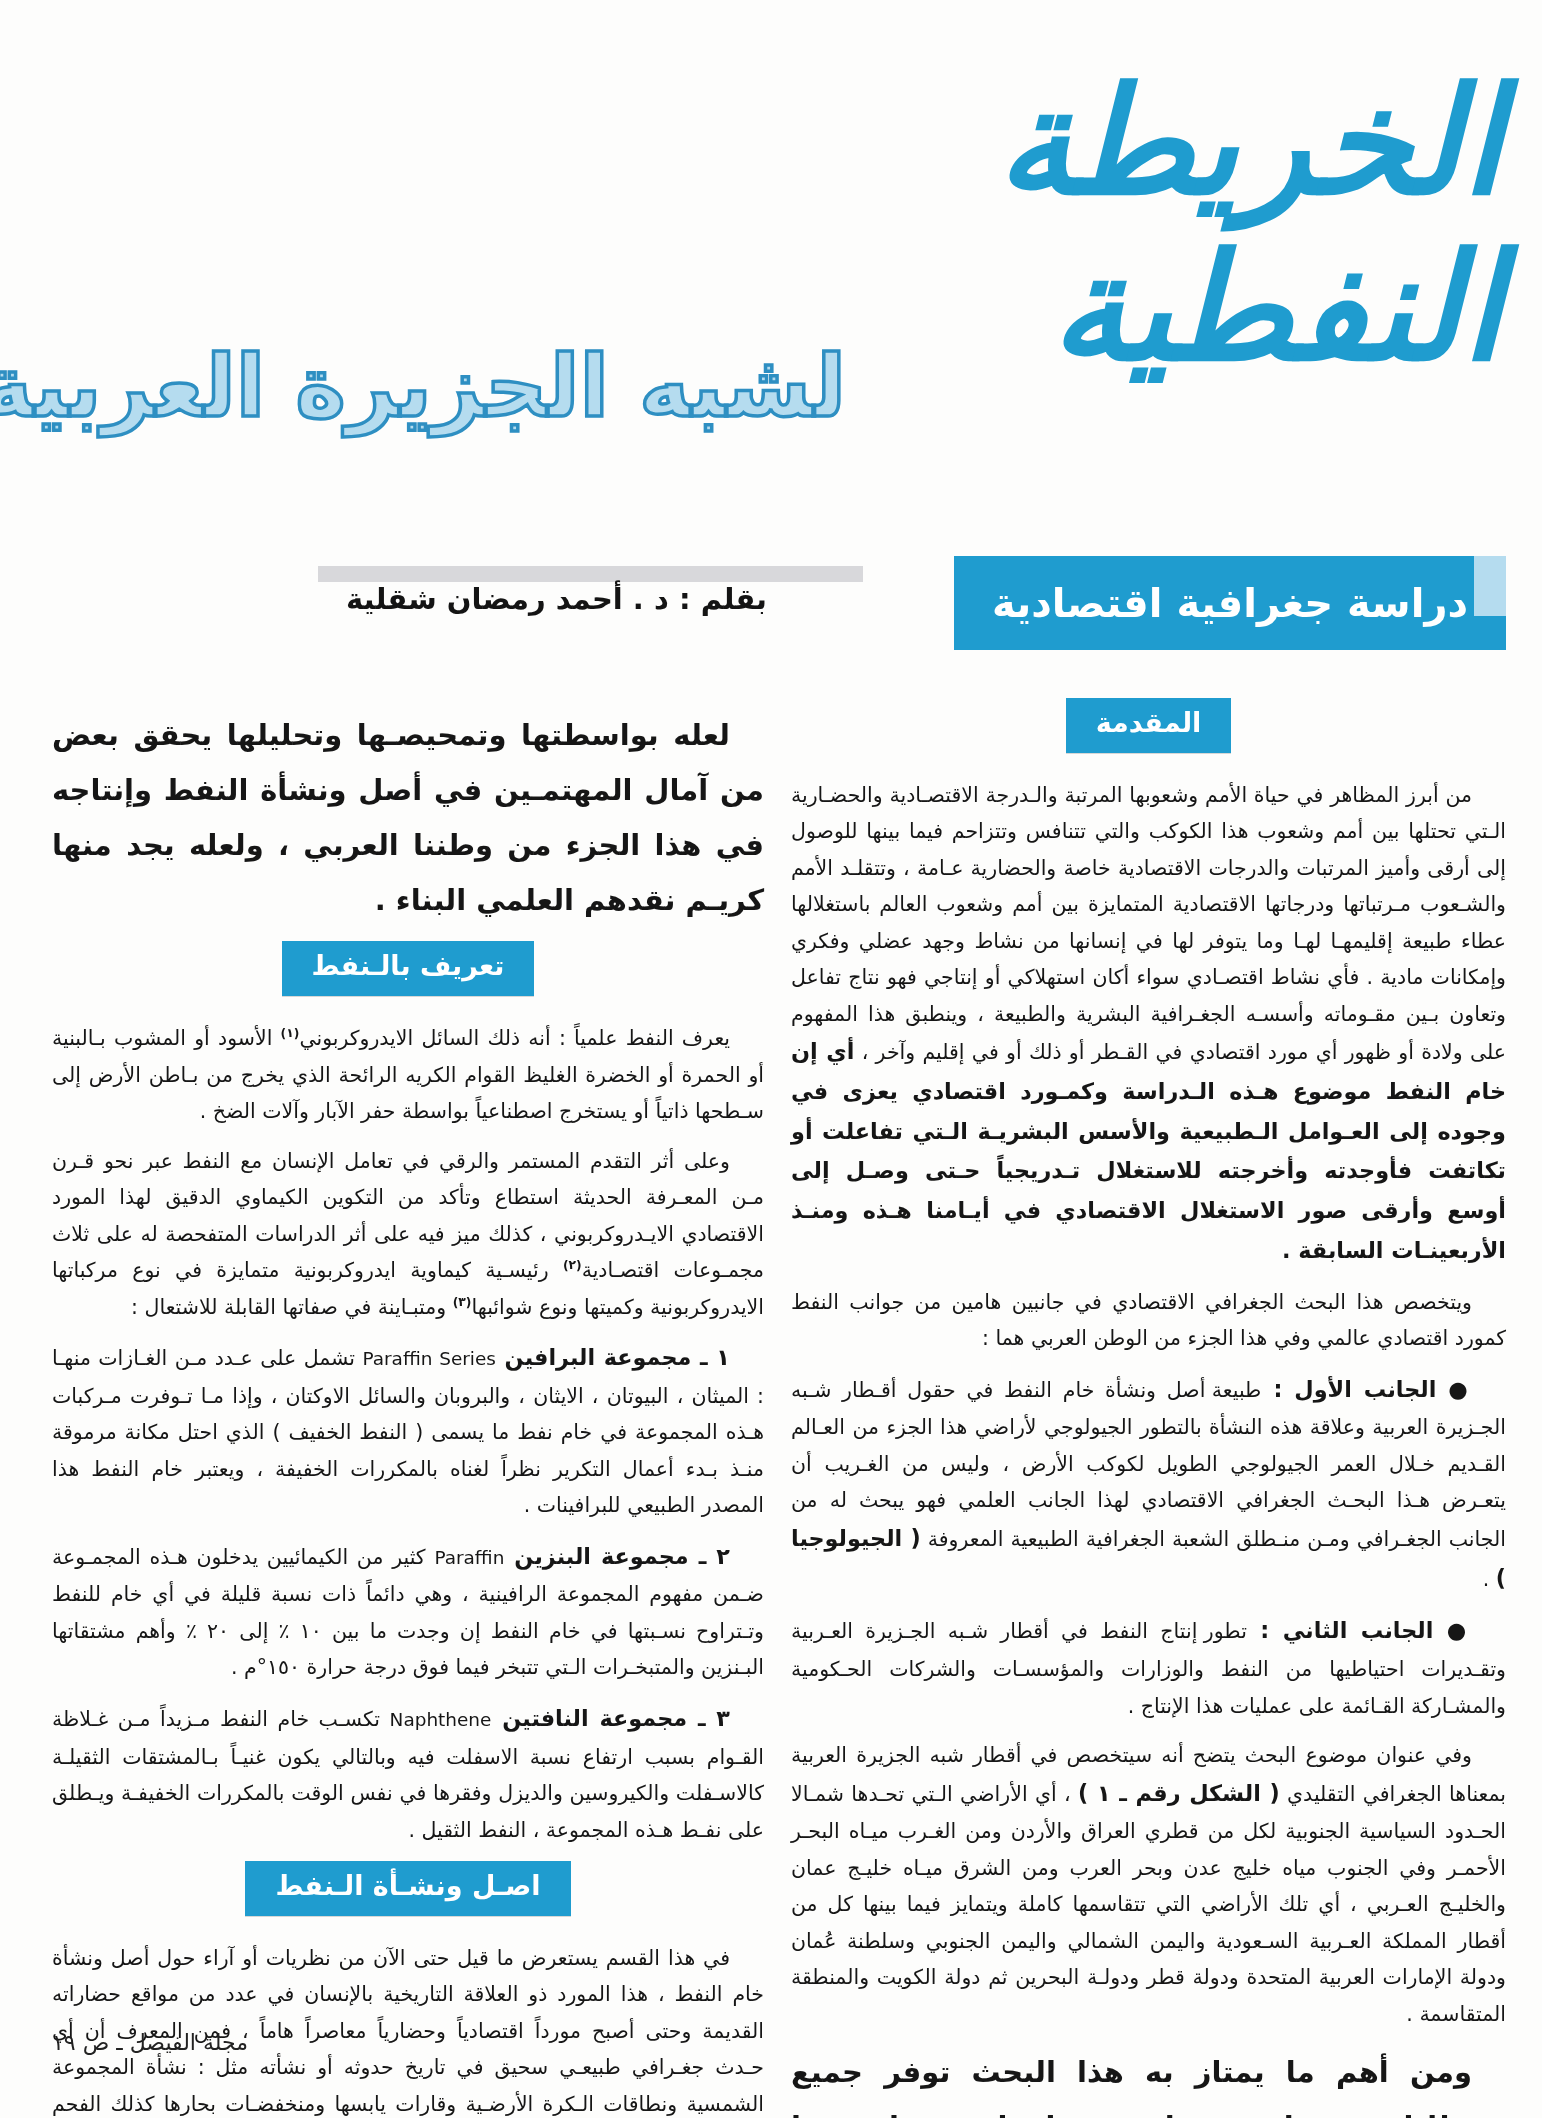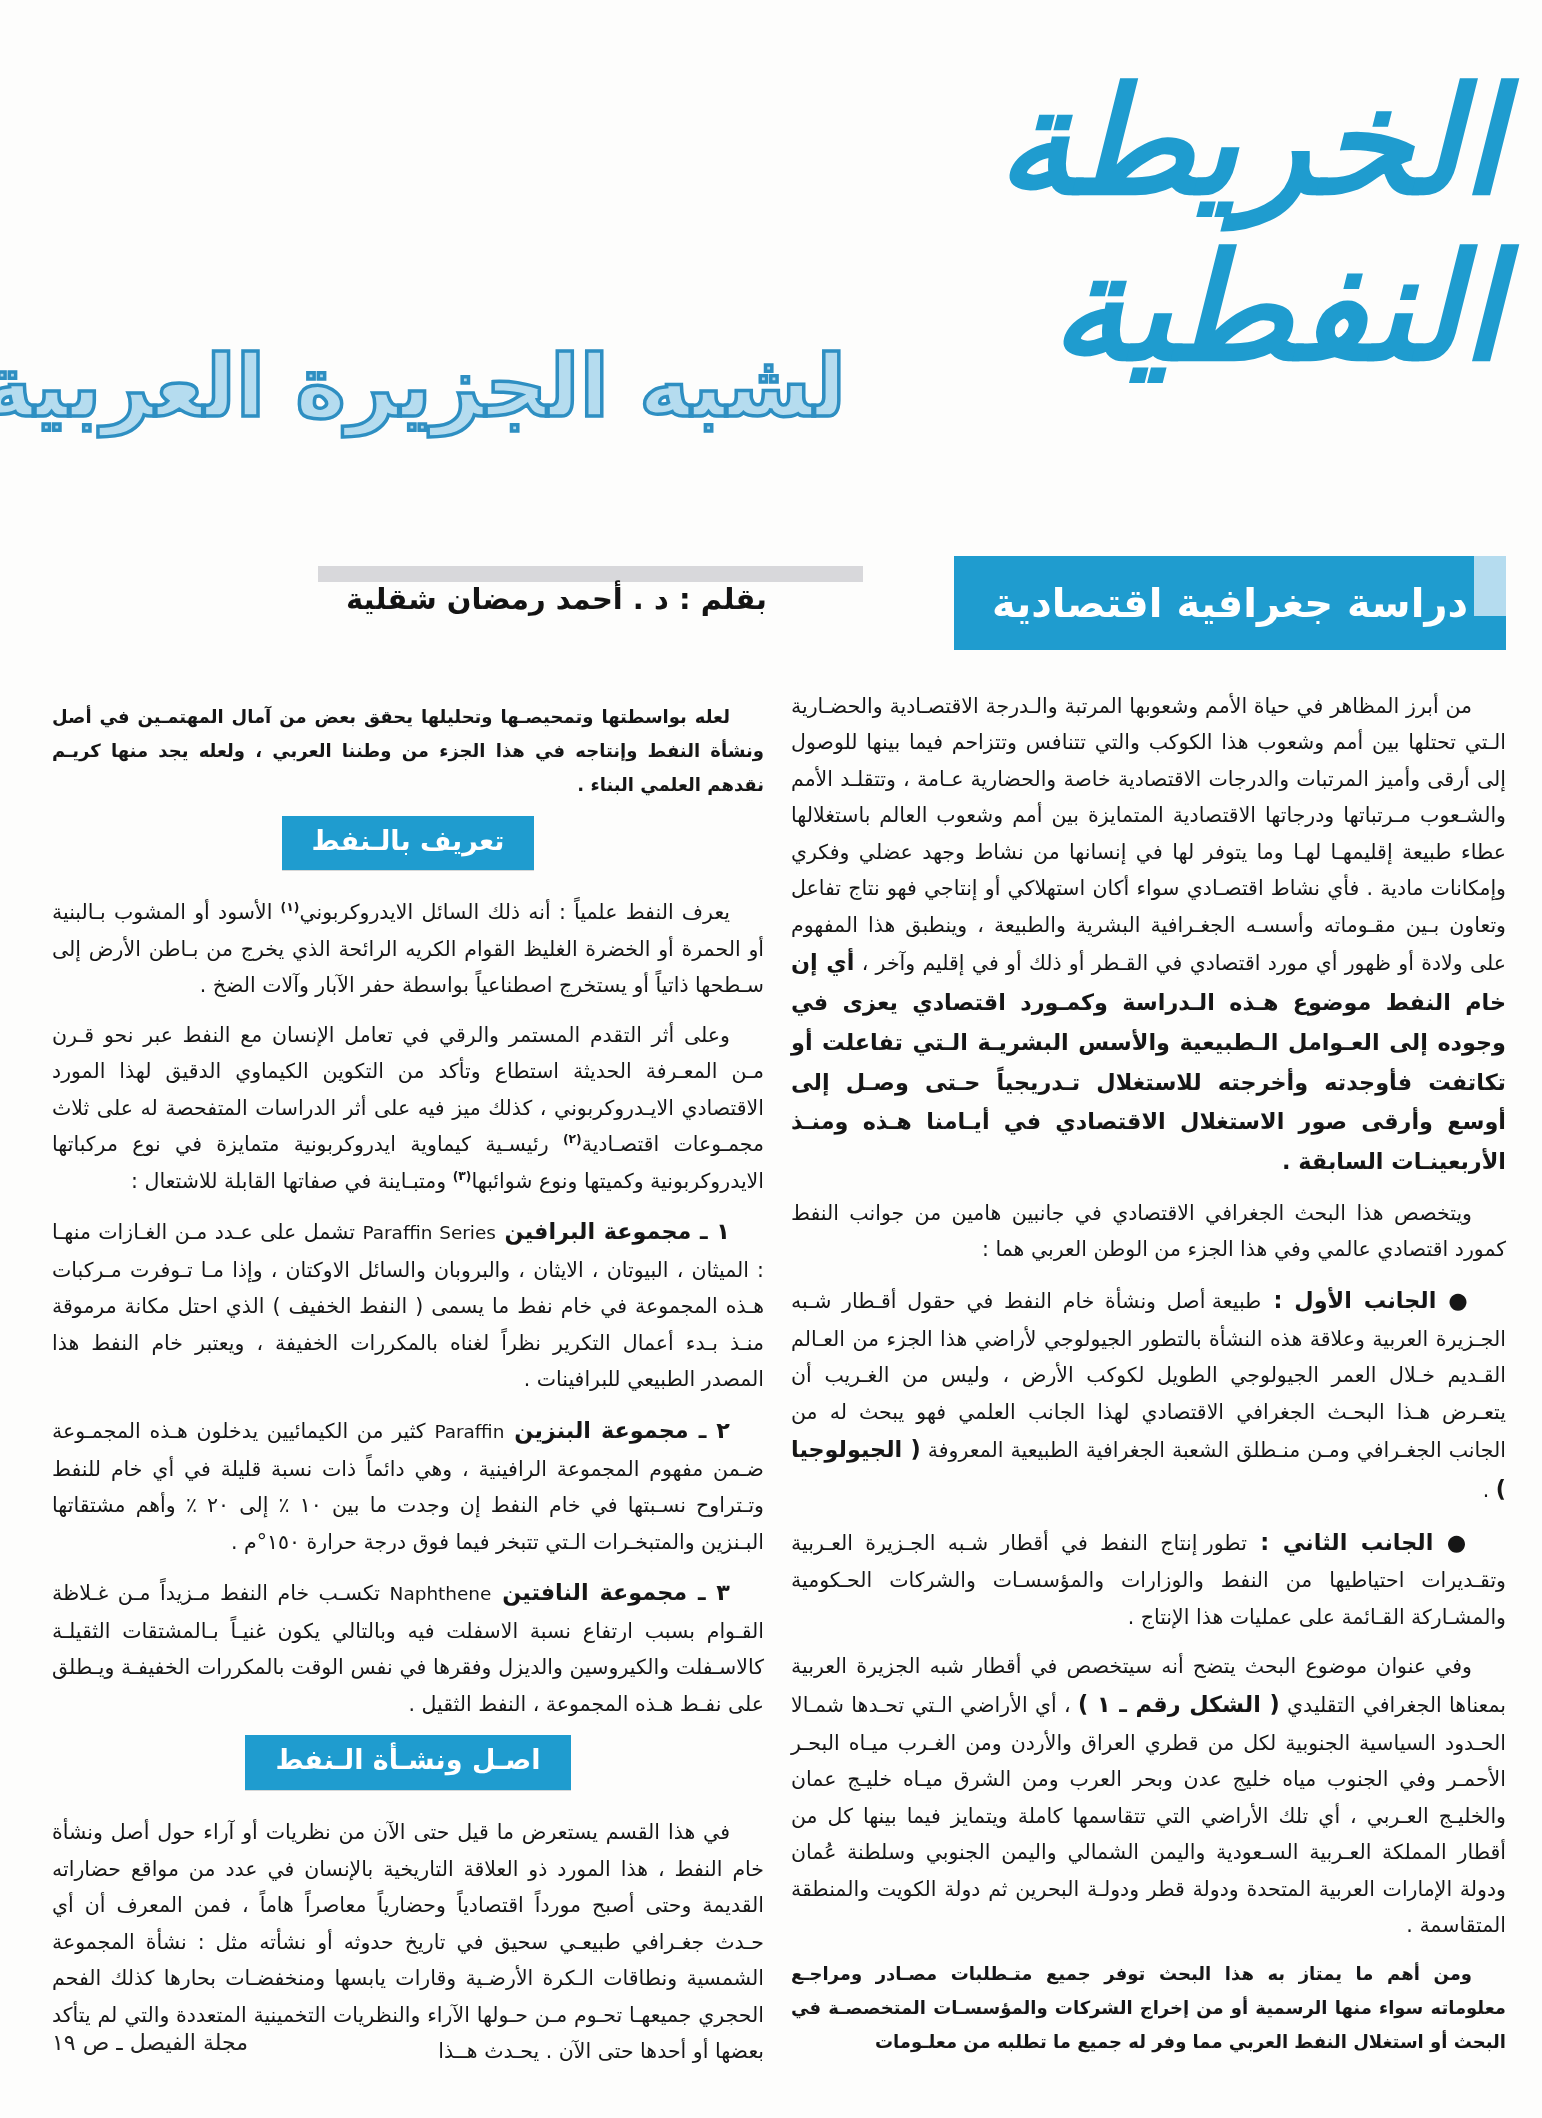--- a/index.html
+++ b/index.html
@@ -36,21 +36,21 @@
     font-weight:bold;font-size:40px;letter-spacing:1px;white-space:nowrap;
   }
   .banner-notch{position:absolute;top:0;right:0;width:32px;height:60px;background:var(--subtitle-fill);}
   
   .col{position:absolute;width:715px;font-size:20.5px;line-height:1.78;
     text-align:justify;color:var(--text);}
   .col-right{top:688px;right:36px;}
   .col-left{top:700px;left:52px;width:712px;}
   .para{margin:0 0 13px;text-indent:34px;}
   .para .b{font-weight:bold;font-size:1.09em;}
-  .para.bold{font-weight:bold;font-size:18px;line-height:1.9;}
+  .para.bold{font-weight:bold;font-size:29px;line-height:1.9;margin-top:8px;}
   sup.fn{font-size:0.6em;vertical-align:super;font-weight:bold;line-height:0;}
   .latin{direction:ltr;unicode-bidi:embed;font-size:0.9em;}
   .hbox-wrap{text-align:center;margin:10px 0 24px;text-indent:0;}
   .hbox{display:inline-block;background:var(--accent);color:#fff;font-weight:bold;
     font-size:27px;padding:8px 30px 13px;line-height:1.25;box-shadow:0 1px 0 rgba(0,0,0,.15);}
   
   .page-footer{position:absolute;left:52px;top:2030px;font-size:22px;color:#222;white-space:nowrap;}
 </style>
 </head>
 <body>
@@ -68,20 +68,21 @@
 
   <div class="byline">بقلم : د . أحمد رمضان شقلية</div>
 
   <div class="banner">
     <span>دراسة جغرافية اقتصادية</span>
     <span class="banner-notch"></span>
   </div>
 
   <main>
     <section class="col col-right">
+        <div class="hbox-wrap"><div class="hbox">المقدمة</div></div>
         <p class="para"><span>من أبرز المظاهر في حياة الأمم وشعوبها المرتبة والـدرجة الاقتصـادية والحضـارية الـتي تحتلها بين أمم وشعوب هذا الكوكب والتي تتنافس وتتزاحم فيما بينها للوصول إلى أرقى وأميز المرتبات والدرجات الاقتصادية خاصة والحضارية عـامة ، وتتقلـد الأمم والشـعوب مـرتباتها ودرجاتها الاقتصادية المتمايزة بين أمم وشعوب العالم باستغلالها عطاء طبيعة إقليمهـا لهـا وما يتوفر لها في إنسانها من نشاط وجهد عضلي وفكري وإمكانات مادية . فأي نشاط اقتصـادي سواء أكان استهلاكي أو إنتاجي فهو نتاج تفاعل وتعاون بـين مقـوماته وأسسـه الجغـرافية البشرية والطبيعة ، وينطبق هذا المفهوم على ولادة أو ظهور أي مورد اقتصادي في القـطر أو ذلك أو في إقليم وآخر ، </span><span class="b">أي إن خام النفط موضوع هـذه الـدراسة وكمـورد اقتصادي يعزى في وجوده إلى العـوامل الـطبيعية والأسس البشريـة الـتي تفاعلت أو تكاتفت فأوجدته وأخرجته للاستغلال تـدريجياً حـتى وصـل إلى أوسع وأرقى صور الاستغلال الاقتصادي في أيـامنا هـذه ومنـذ الأربعينـات السابقة .</span></p>
         <p class="para"><span>ويتخصص هذا البحث الجغرافي الاقتصادي في جانبين هامين من جوانب النفط كمورد اقتصادي عالمي وفي هذا الجزء من الوطن العربي هما :</span></p>
         <p class="para"><span class="b">● الجانب الأول : </span><span>طبيعة أصل ونشأة خام النفط في حقول أقـطار شـبه الجـزيرة العربية وعلاقة هذه النشأة بالتطور الجيولوجي لأراضي هذا الجزء من العـالم القـديم خـلال العمر الجيولوجي الطويل لكوكب الأرض ، وليس من الغـريب أن يتعـرض هـذا البحـث الجغرافي الاقتصادي لهذا الجانب العلمي فهو يبحث له من الجانب الجغـرافي ومـن منـطلق الشعبة الجغرافية الطبيعية المعروفة </span><span class="b">( الجيولوجيا )</span><span> .</span></p>
         <p class="para"><span class="b">● الجانب الثاني : </span><span>تطور إنتاج النفط في أقطار شـبه الجـزيرة العـربية وتقـديرات احتياطيها من النفط والوزارات والمؤسسـات والشركات الحـكومية والمشـاركة القـائمة على عمليات هذا الإنتاج .</span></p>
         <p class="para"><span>وفي عنوان موضوع البحث يتضح أنه سيتخصص في أقطار شبه الجزيرة العربية بمعناها الجغرافي التقليدي </span><span class="b">( الشكل رقم ـ ١ )</span><span> ، أي الأراضي الـتي تحـدها شمـالا الحـدود السياسية الجنوبية لكل من قطري العراق والأردن ومن الغـرب ميـاه البحـر الأحمـر وفي الجنوب مياه خليج عدن وبحر العرب ومن الشرق ميـاه خليـج عمان والخليـج العـربي ، أي تلك الأراضي التي تتقاسمها كاملة ويتمايز فيما بينها كل من أقطار المملكة العـربية السـعودية واليمن الشمالي واليمن الجنوبي وسلطنة عُمان ودولة الإمارات العربية المتحدة ودولة قطر ودولـة البحرين ثم دولة الكويت والمنطقة المتقاسمة .</span></p>
         <p class="para bold"><span>ومن أهم ما يمتاز به هذا البحث توفر جميع متـطلبات مصـادر ومراجـع معلوماته سواء منها الرسمية أو من إخراج الشركات والمؤسسـات المتخصصـة في البحث أو استغلال النفط العربي مما وفر له جميع ما تطلبه من معلـومات</span></p>
       </section>
     <section class="col col-left">
         <p class="para bold"><span>لعله بواسطتها وتمحيصـها وتحليلها يحقق بعض من آمال المهتمـين في أصل ونشأة النفط وإنتاجه في هذا الجزء من وطننا العربي ، ولعله يجد منها كريـم نقدهم العلمي البناء .</span></p>
         <div class="hbox-wrap"><div class="hbox">تعريف بالـنفط</div></div>

